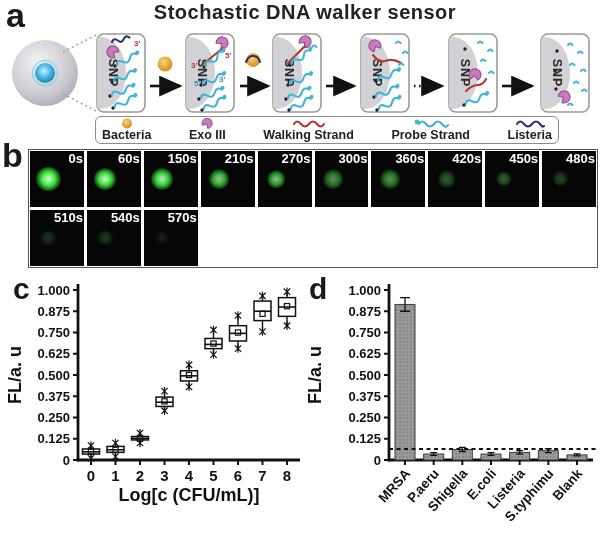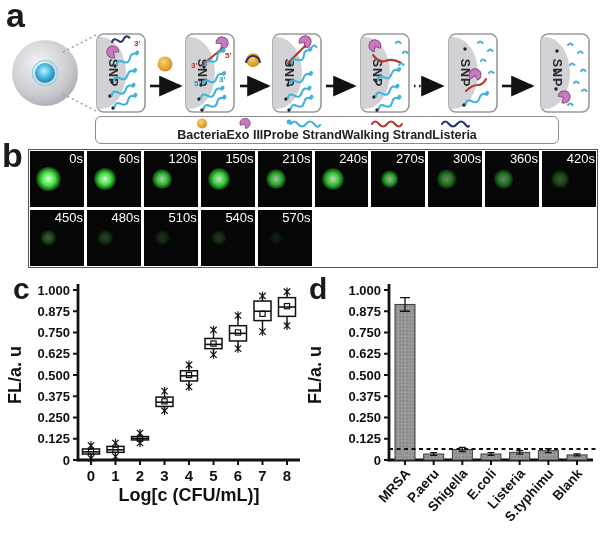--- a/index.html
+++ b/index.html
@@ -29,34 +29,34 @@
   .apt { stroke:var(--aptamer); stroke-width:2.1; fill:none; stroke-linecap:round; }
   .pac { fill:var(--exo-iii); stroke:#8d4a86; stroke-width:1; }
   .prime { font-size:8px; font-weight:bold; }
   .prime-red { fill:#c03030; }
   .prime-blue { fill:#2f8fb5; }
   .arrow { stroke:#111; stroke-width:2.6; }
   
   #legend {
     position:absolute; left:95px; top:116px; width:464px; height:28px;
     border:1.6px solid #8c8c8c; border-radius:6px; background:#fff;
-    display:flex; align-items:center; justify-content:center; padding:0 6px;
+    display:flex; align-items:center; justify-content:space-between; padding:0 6px;
   }
   .legend-item { display:flex; flex-direction:column; align-items:center; line-height:1; }
   .legend-item svg { display:block; height:11px; }
   .legend-label { font-size:12.5px; font-weight:bold; color:#222; white-space:nowrap; margin-top:0px; }
   
   #b-grid {
     position:absolute; left:28px; top:149px; width:570px;
     display:grid; grid-template-columns:repeat(10, 1fr); gap:3px;
     background:#fff; border:1px solid #555; padding:1px;
   }
   .frame { position:relative; height:56px; background:#060606; overflow:hidden; }
   .ftime {
-    position:absolute; top:0px; right:1px; color:#fff; font-weight:normal;
+    position:absolute; top:0px; right:1px; color:#fff; font-weight:bold;
     font-size:13px; letter-spacing:0px;
   }
   .fdot {
     position:absolute; left:34%; top:50%; transform:translate(-50%,-50%);
     border-radius:50%;
     background:radial-gradient(circle, #dcffdc 0%, var(--dot-green) 40%, rgba(35,190,35,0.45) 65%, rgba(0,60,0,0) 78%);
   }
   
   .chart-svg { position:absolute; }
   #chart-c { left:4px; top:274px; }
@@ -67,20 +67,21 @@
   .axis-label { font-size:18px; font-weight:bold; fill:#111; font-family:"Liberation Sans",sans-serif; }
 </style>
 </head>
 <body>
 <div id="figure">
 
   <div class="panel-label" id="label-a">a</div>
   <div class="panel-label" id="label-b">b</div>
   <div class="panel-label" id="label-c">c</div>
   <div class="panel-label" id="label-d">d</div>
+  <div id="fig-title">Stochastic DNA walker sensor</div>
 
   <svg id="schematic" width="600" height="148" viewBox="0 0 600 148">
     <defs>
       <radialGradient id="gsphere" cx="40%" cy="35%" r="70%">
         <stop offset="0%" stop-color="#f4f4f6"></stop>
           <stop offset="70%" stop-color="#c9c9cf"></stop>
           <stop offset="100%" stop-color="#ababb3"></stop>
       </radialGradient>
       <radialGradient id="gcore" cx="45%" cy="40%" r="60%">
         <stop offset="0%" stop-color="#c5f0ff"></stop>
@@ -234,64 +235,56 @@
       </svg>
       <span class="legend-label">Bacteria</span>
     </div>
     <div class="legend-item">
       <svg width="16" height="11" viewBox="0 0 16 11">
         <path class="pac" transform="translate(8,5.5) rotate(120) scale(0.85)" d="M4.6,-3.6 A6,6 0 1 0 4.6,3.6 L0.6,0 Z"></path>
       </svg>
       <span class="legend-label">Exo III</span>
     </div>
     <div class="legend-item">
+      <svg width="34" height="11" viewBox="0 0 34 11">
+        <path class="red" d="M2,6 q3,-5 7,0 q4,5 8,0 q4,-5 8,0 q4,5 7,0"></path>
+      </svg>
+      <span class="legend-label">Walking Strand</span>
+    </div>
+    <div class="legend-item">
       <svg width="36" height="11" viewBox="0 0 36 11">
         <circle class="probe-dot" cx="4" cy="4" r="2.4"></circle>
         <path class="probe" d="M6,6 q3,-5 7,0 q4,5 8,0 q4,-5 8,0 q4,5 6,1"></path>
       </svg>
       <span class="legend-label">Probe Strand</span>
     </div>
     <div class="legend-item">
-      <svg width="34" height="11" viewBox="0 0 34 11">
-        <path class="red" d="M2,6 q3,-5 7,0 q4,5 8,0 q4,-5 8,0 q4,5 7,0"></path>
-      </svg>
-      <span class="legend-label">Walking Strand</span>
-    </div>
-    <div class="legend-item">
       <svg width="30" height="11" viewBox="0 0 30 11">
         <path class="apt" d="M2,6 q3,-5 7,0 q4,5 8,0 q4,-5 8,0 q3,4 4,2"></path>
       </svg>
       <span class="legend-label">Listeria</span>
     </div>
   </div>
 
   <div id="b-grid">
       <div class="frame">
         <span class="ftime">0s</span>
         <div class="fdot" style="height: 24.2px; width: 24.2px; opacity: 1;"></div>
       </div>
       <div class="frame">
         <span class="ftime">60s</span>
         <div class="fdot" style="height: 22px; width: 22px; opacity: 0.97;"></div>
       </div>
       <div class="frame">
-        <span class="ftime">120s</span>
-        <div class="fdot" style="height: 19.8px; width: 19.8px; opacity: 0.8;"></div>
-      </div>
-      <div class="frame">
         <span class="ftime">150s</span>
         <div class="fdot" style="height: 22px; width: 22px; opacity: 0.9;"></div>
       </div>
       <div class="frame">
         <span class="ftime">210s</span>
         <div class="fdot" style="height: 19.8px; width: 19.8px; opacity: 0.75;"></div>
-      </div>
-      <div class="frame">
-        <span class="ftime">240s</span>
-        <div class="fdot" style="height: 22px; width: 22px; opacity: 0.85;"></div>
       </div>
       <div class="frame">
         <span class="ftime">270s</span>
         <div class="fdot" style="height: 17.6px; width: 17.6px; opacity: 0.7;"></div>
       </div>
       <div class="frame">
         <span class="ftime">300s</span>
         <div class="fdot" style="height: 19.8px; width: 19.8px; opacity: 0.5;"></div>
       </div>
       <div class="frame">

